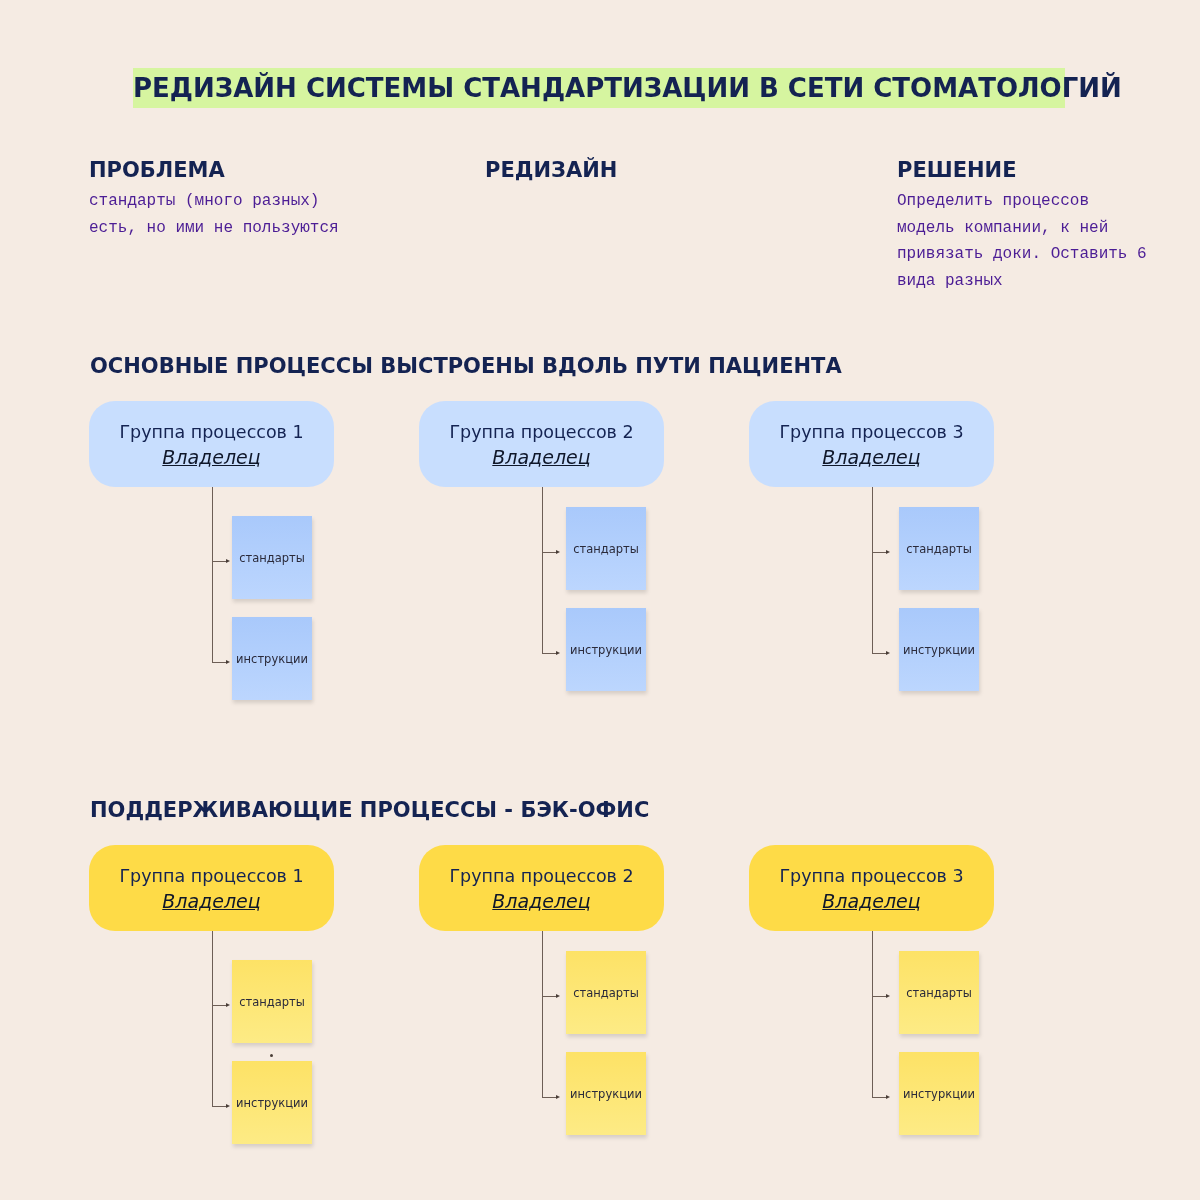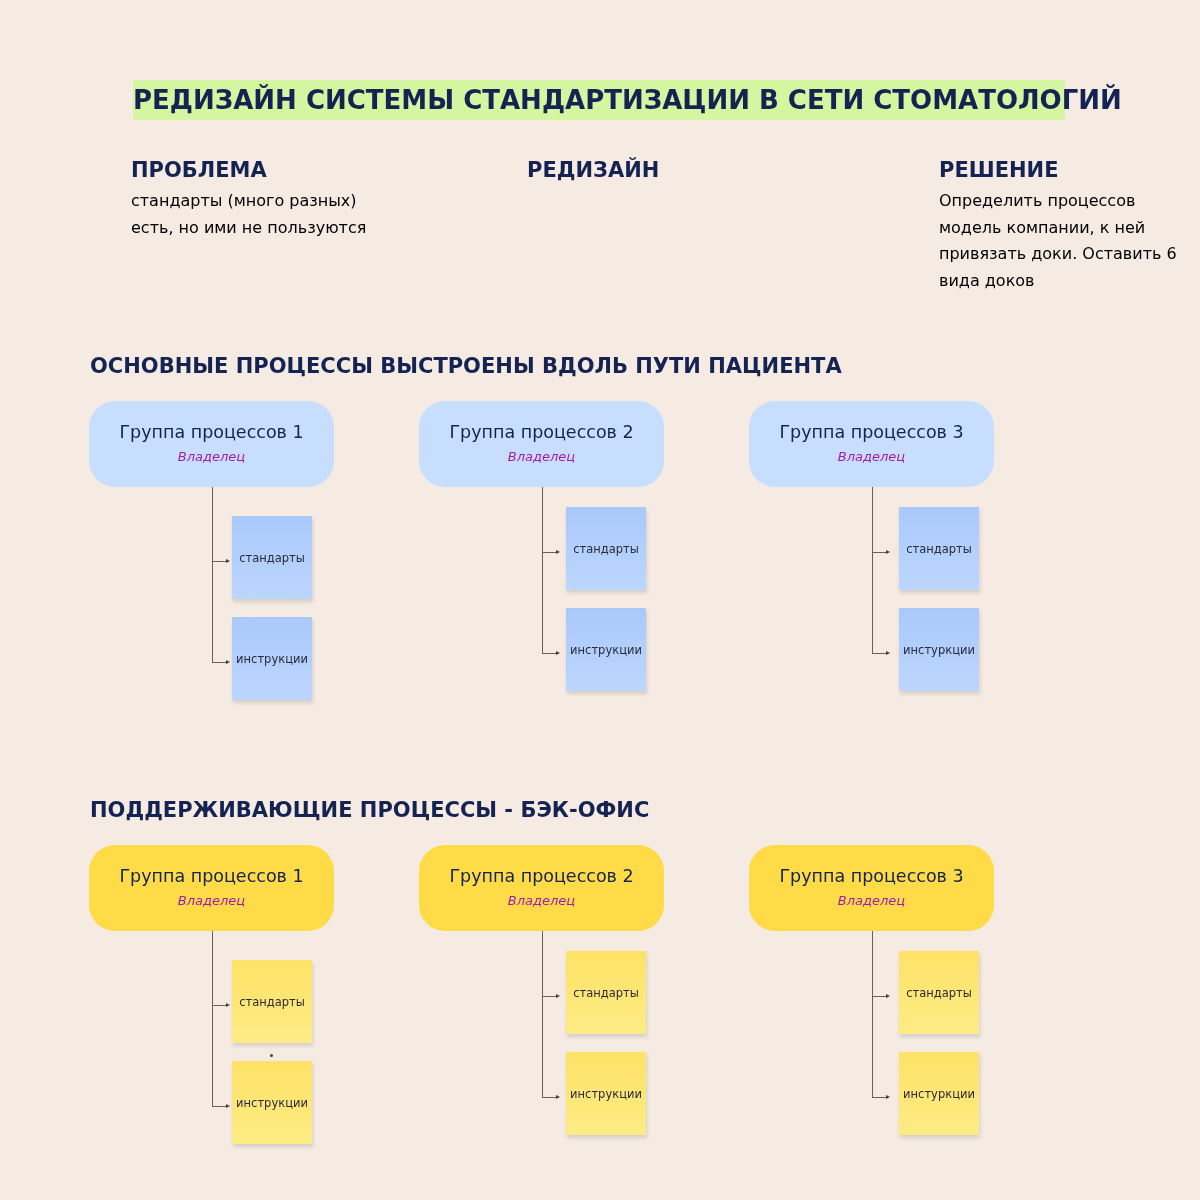--- a/index.html
+++ b/index.html
@@ -3,41 +3,41 @@
 <meta charset="utf-8">
 <style>
   html, body { margin: 0; padding: 0; }
   body {
     width: 1200px; height: 1200px; position: relative; overflow: hidden;
     background: #f5ebe3;
     font-family: "DejaVu Sans", sans-serif;
     color: #1b2a55;
   }
   .title {
-    position: absolute; left: 133px; top: 80px; width: 932px; height: 40px;
+    position: absolute; left: 133px; top: 68px; width: 932px; height: 40px;
     background: #d6f5a0;
     font-weight: bold; font-size: 26px; letter-spacing: 0px;
     text-align: center; line-height: 40px; color: #142352;
     white-space: nowrap;
   }
-  .col { position: absolute; top: 158px; margin-left: 42px; }
+  .col { position: absolute; top: 158px; }
   .col h3 { margin: 0 0 6px 0; font-size: 21px; font-weight: bold; color: #142352; }
-  .col p { margin: 0; font-size: 16px; line-height: 26.5px; color: #000000; }
+  .col p { margin: 0; font-size: 16px; line-height: 26.5px; color: #4c1d95; font-family: Liberation Mono, monospace; }
   .section-title {
     position: absolute; left: 90px; font-size: 21px; font-weight: bold; color: #142352;
     white-space: nowrap;
   }
   .group {
     position: absolute; width: 245px; height: 86px; border-radius: 26px;
     text-align: center; box-sizing: border-box; padding-top: 19px;
   }
   .group.blue { background: #c8defe; }
   .group.yellow { background: #fedb47; }
   .group .gname { font-weight: normal; font-size: 17.5px; color: #142352; line-height: 24px; }
-  .group .gowner { font-style: italic; font-size: 13px; color: #a21caf; line-height: 26px; }
+  .group .gowner { font-style: italic; font-size: 19px; color: #0f172a; line-height: 26px; text-decoration: underline; }
   .vline { position: absolute; width: 1px; background: #6d5e56; }
   .hline { position: absolute; height: 1px; background: #6d5e56; width: 16px; }
   .hline::after {
     content: ""; position: absolute; right: -2px; top: -2px; width: 0; height: 0;
     border-left: 4px solid #4a3e38; border-top: 2.5px solid transparent; border-bottom: 2.5px solid transparent;
   }
   .note {
     position: absolute; width: 80px; height: 83px;
     display: flex; align-items: center; justify-content: center;
     font-size: 11.5px; color: #2a2a3a;
@@ -58,21 +58,21 @@
      <span>есть, но ими не пользуются</span></p>
 </div>
 <div class="col" style="left:485px;">
   <h3>РЕДИЗАЙН</h3>
 </div>
 <div class="col" style="left:897px;">
   <h3>РЕШЕНИЕ</h3>
   <p><span>Определить процессов</span><br>
      <span>модель компании, к ней</span><br>
      <span>привязать доки. Оставить 6</span><br>
-     <span>вида доков</span></p>
+     <span>вида разных</span></p>
 </div>
 
 <div class="section-title" style="top:354px;">ОСНОВНЫЕ ПРОЦЕССЫ ВЫСТРОЕНЫ ВДОЛЬ ПУТИ ПАЦИЕНТА</div>
 
 <div class="group blue" style="left:89px; top:401px;">
   <div class="gname">Группа процессов 1</div>
   <div class="gowner">Владелец</div>
 </div>
 <div class="vline" style="left:212px; top:487px; height:175px;"></div>
 <div class="hline" style="left:212px; top:561px;"></div>

